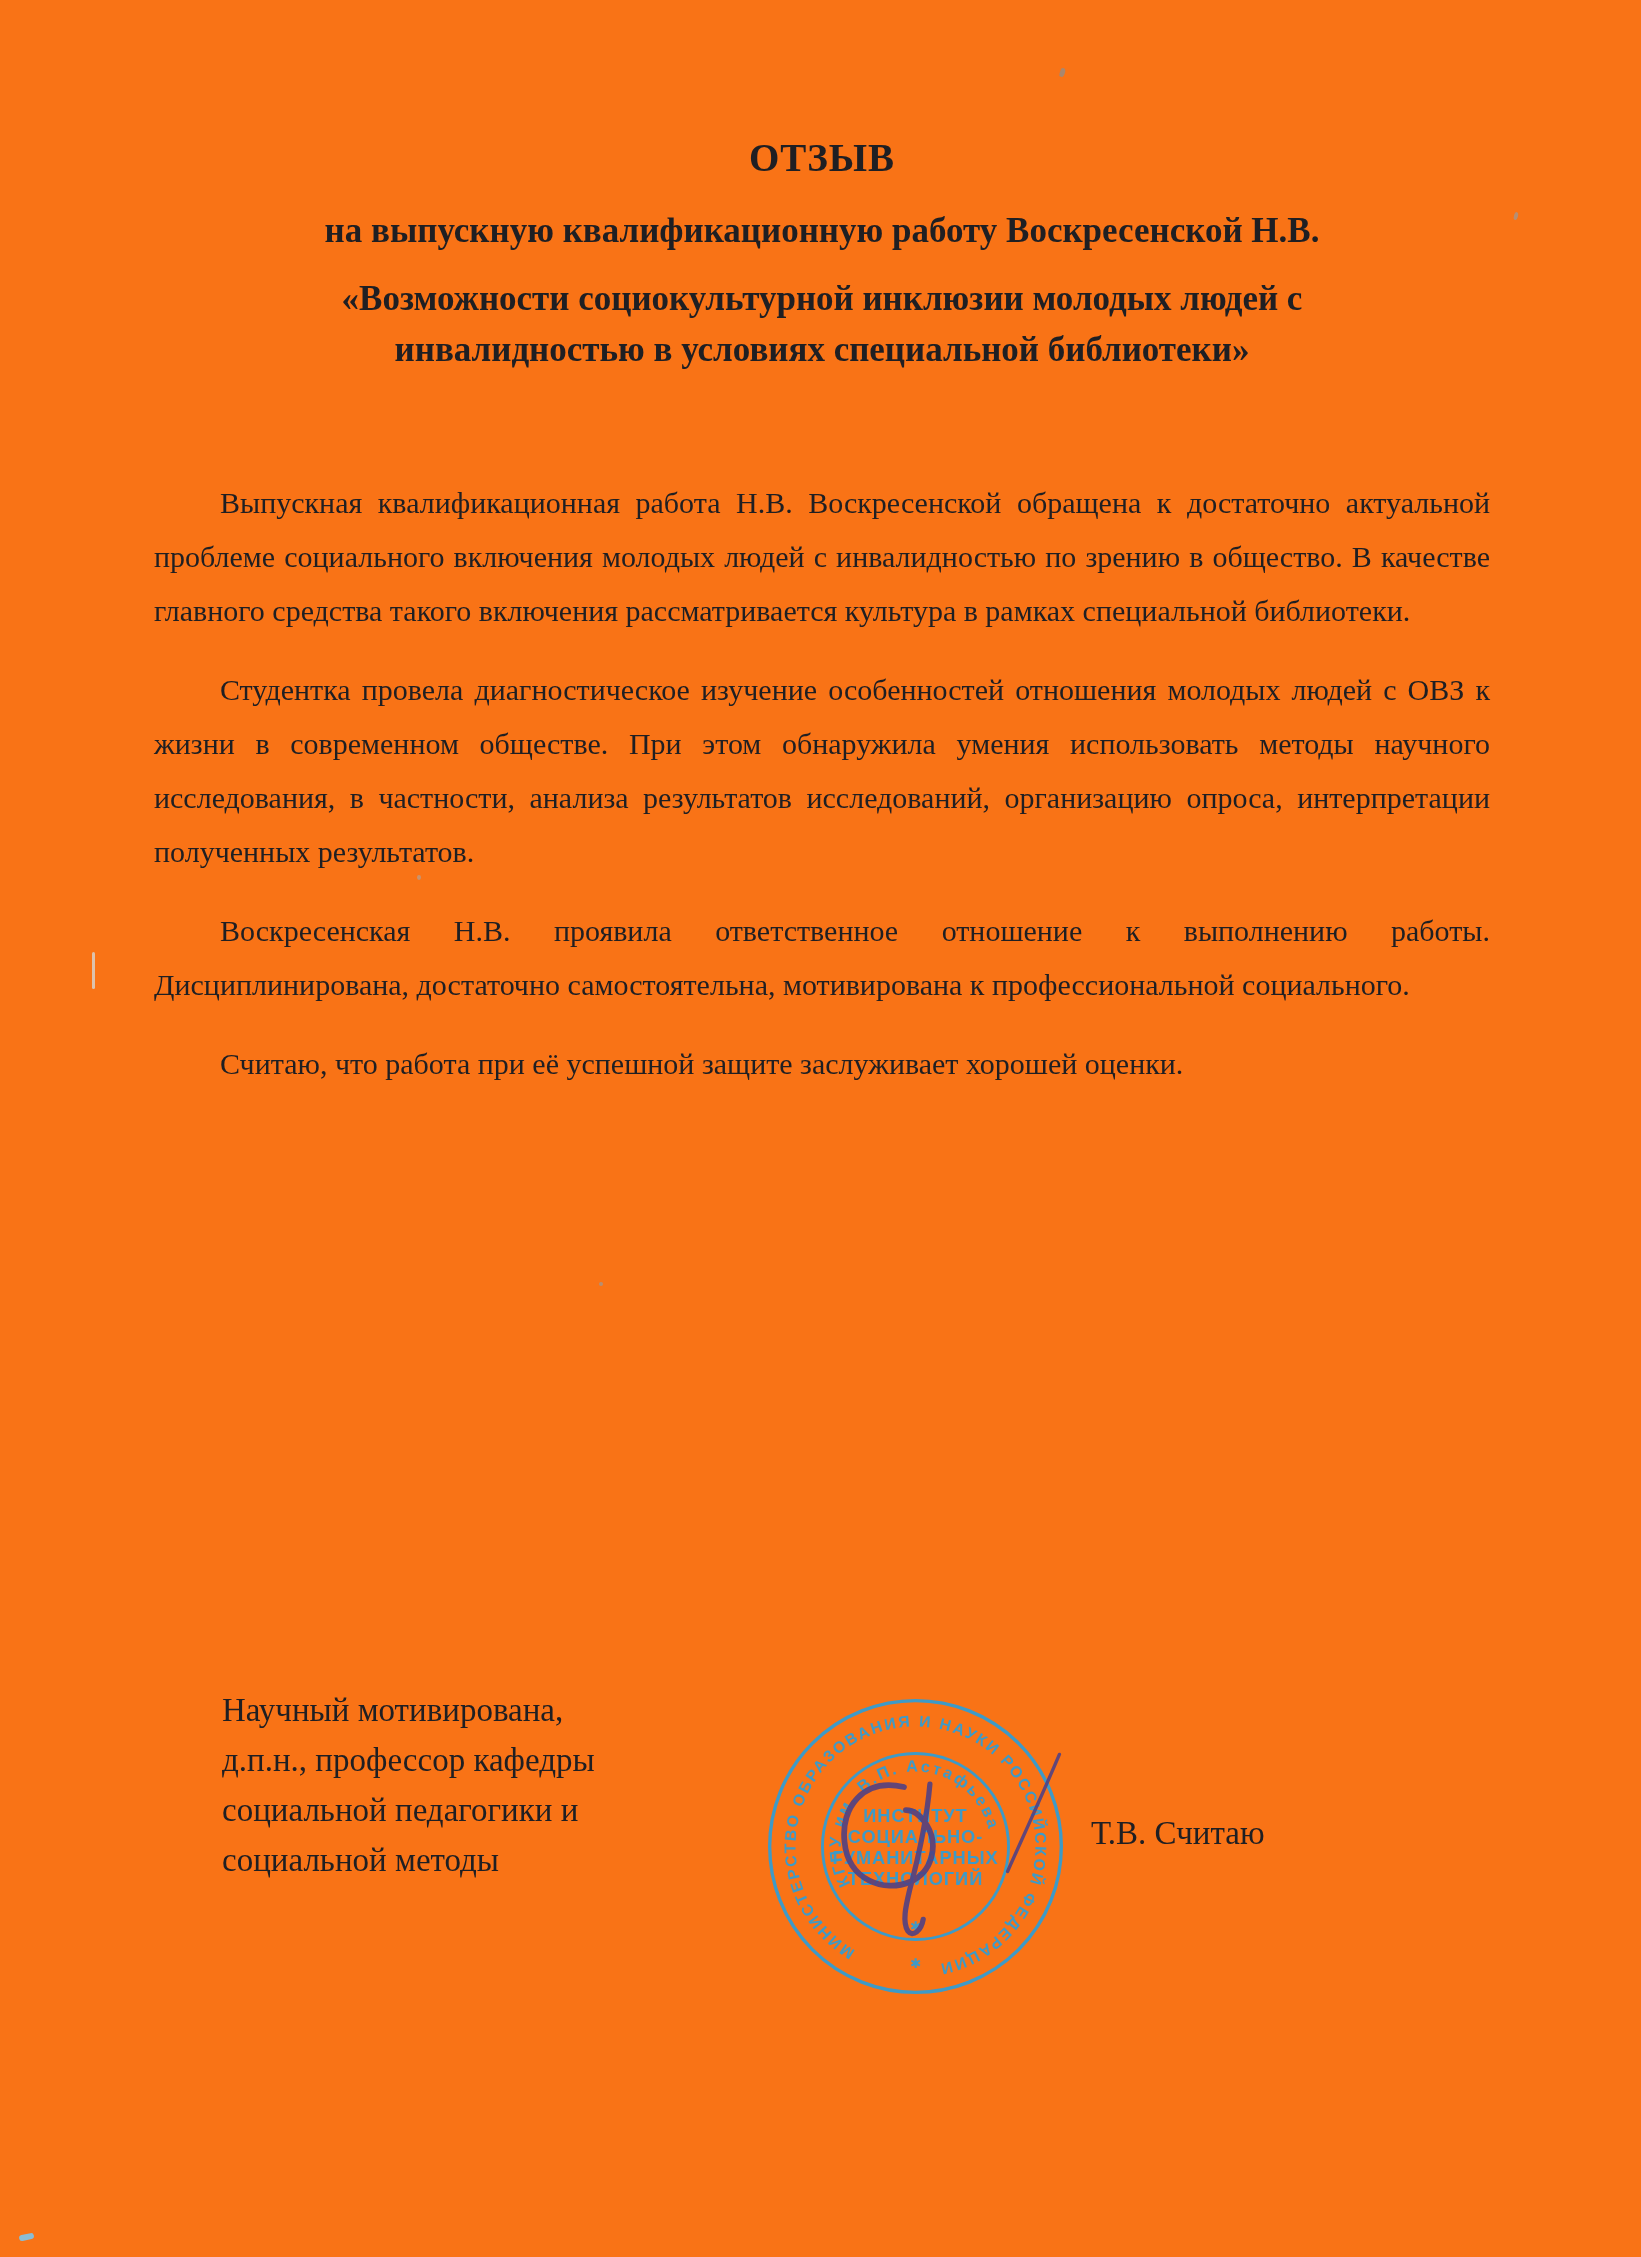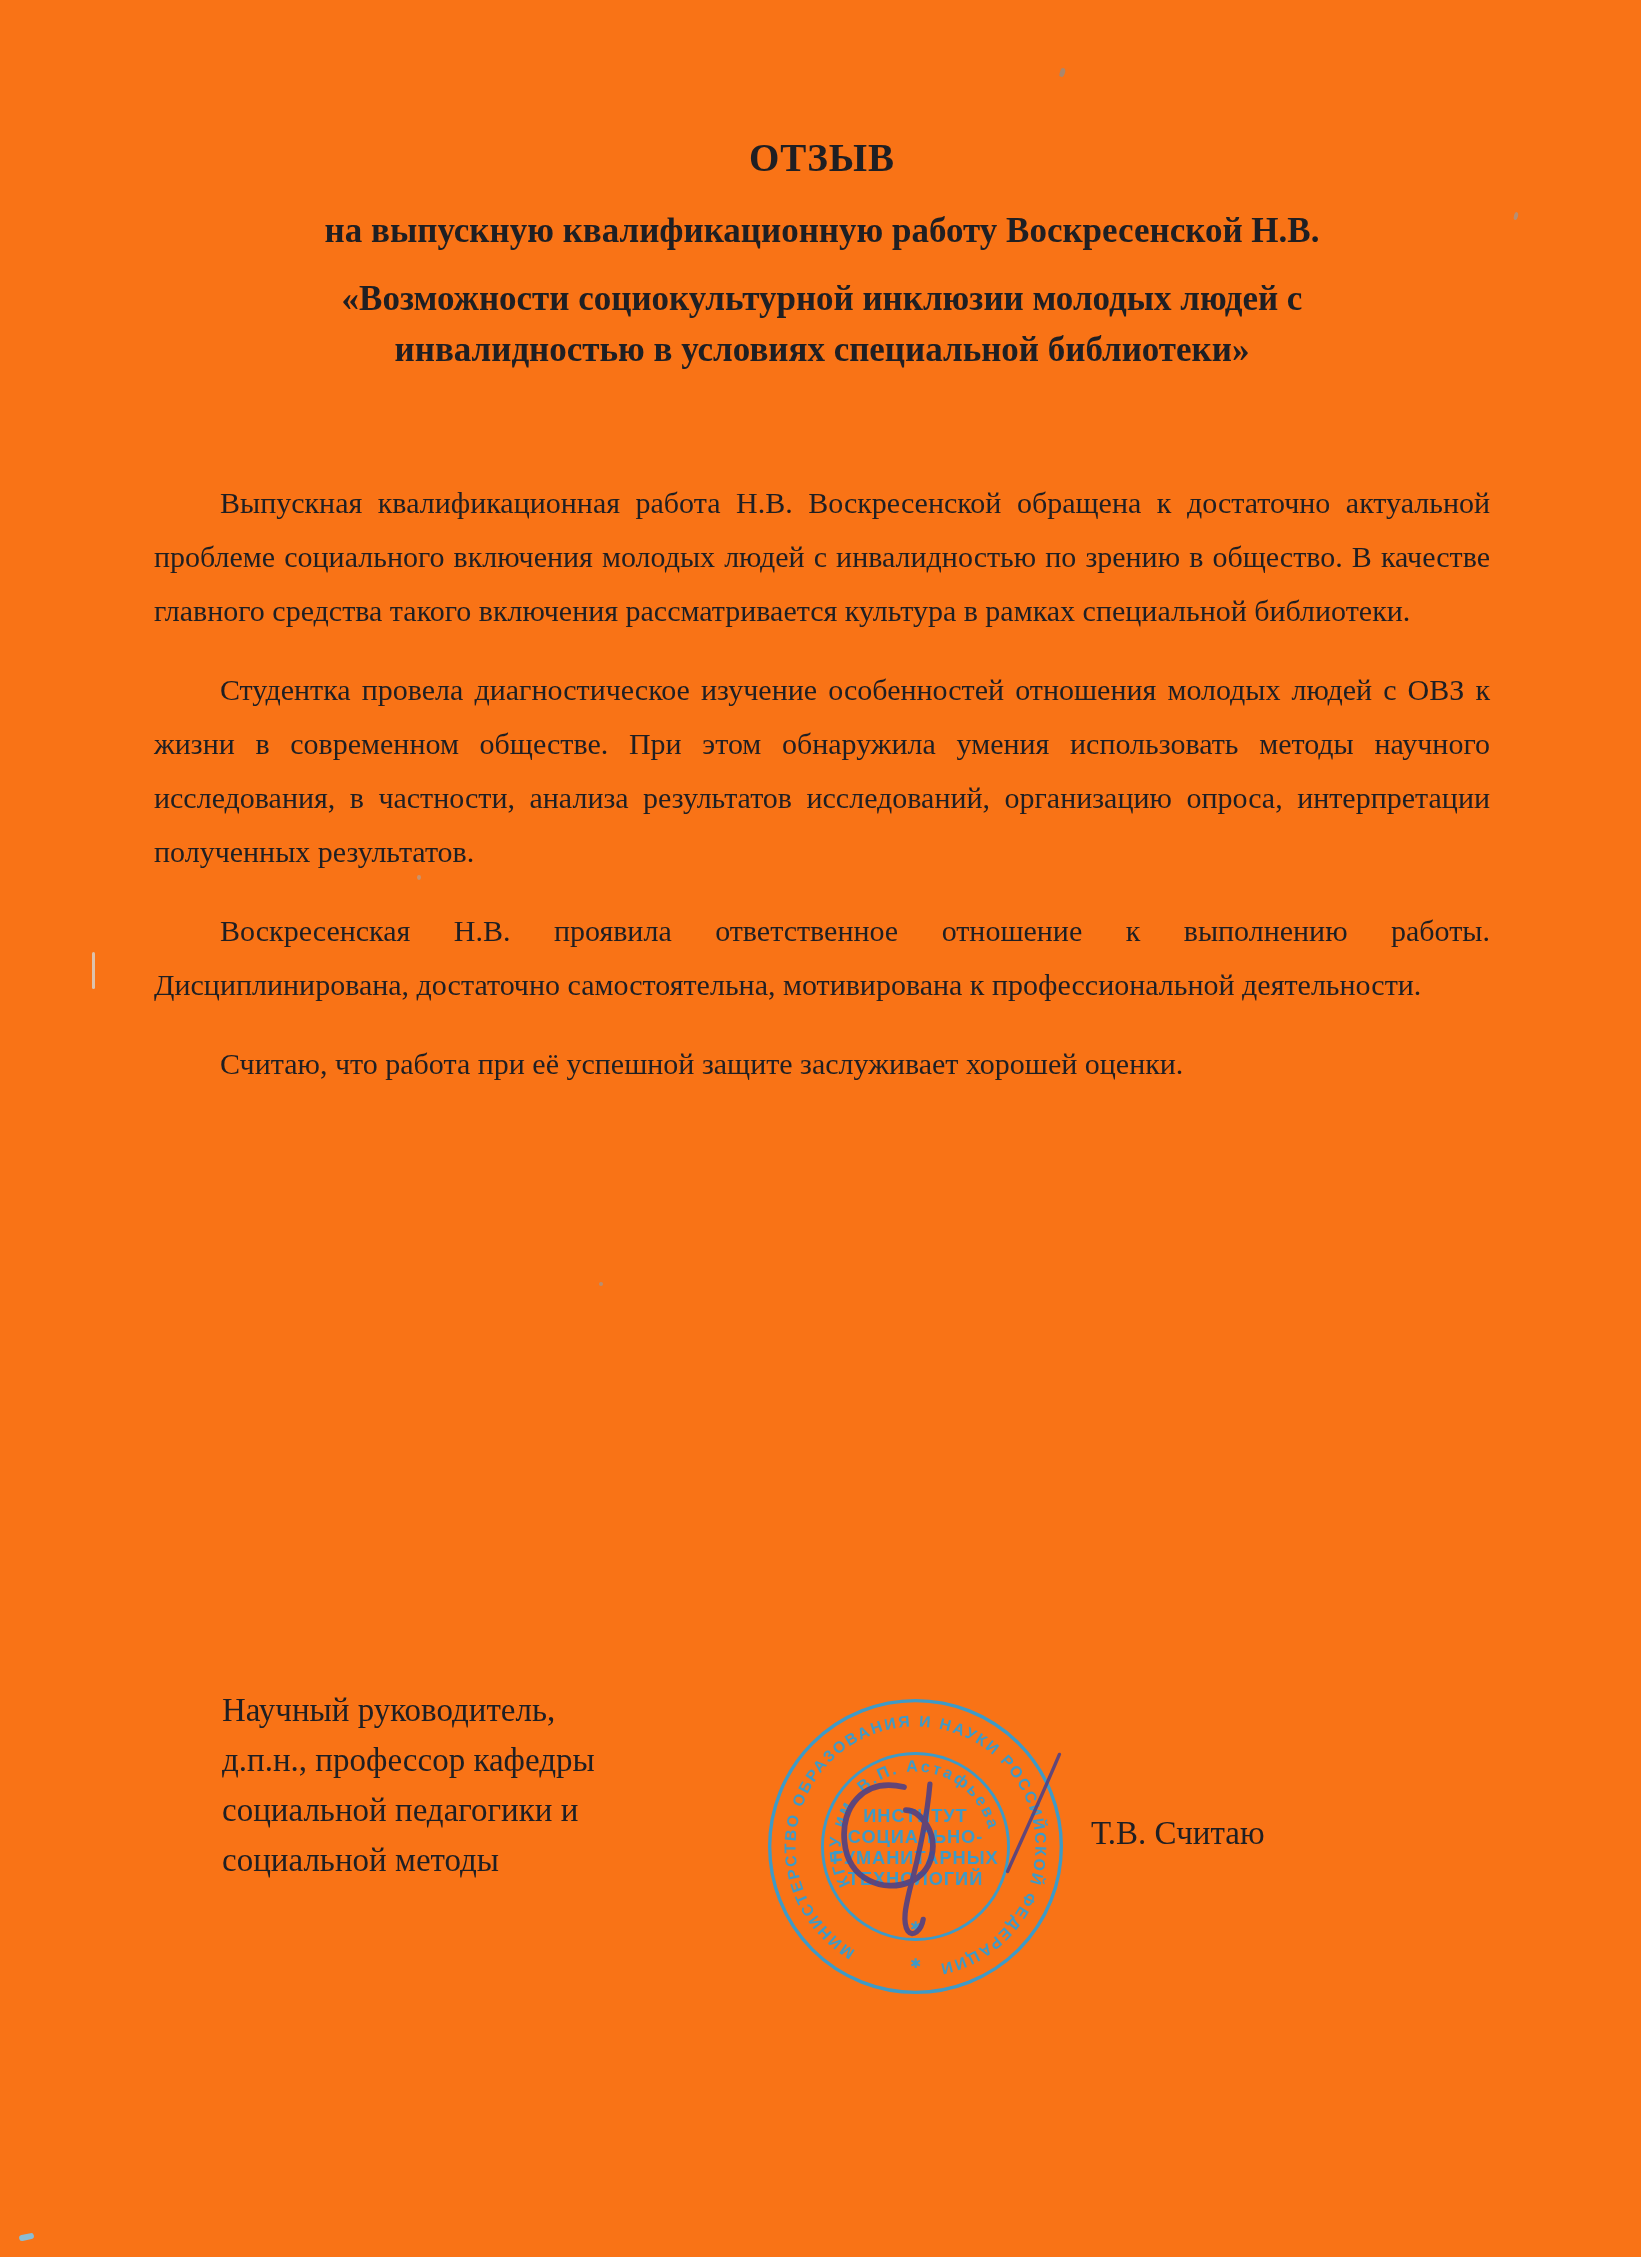--- a/index.html
+++ b/index.html
@@ -125,28 +125,28 @@
     <h1 class="doc-title">ОТЗЫВ</h1>
     <div class="doc-subtitle">на выпускную квалификационную работу Воскресенской Н.В.</div>
     <div class="thesis-title">
       <div>«Возможности социокультурной инклюзии молодых людей с</div>
       <div>инвалидностью в условиях специальной библиотеки»</div>
     </div>
 
     <div class="body-text">
       <p>Выпускная квалификационная работа Н.В. Воскресенской обращена к достаточно актуальной проблеме социального включения молодых людей с инвалидностью по зрению в общество. В качестве главного средства такого включения рассматривается культура в рамках специальной библиотеки.</p>
       <p>Студентка провела диагностическое изучение особенностей отношения молодых людей с ОВЗ к жизни в современном обществе. При этом обнаружила умения использовать методы научного исследования, в частности, анализа результатов исследований, организацию опроса, интерпретации полученных результатов.</p>
-      <p>Воскресенская Н.В. проявила ответственное отношение к выполнению работы. Дисциплинирована, достаточно самостоятельна, мотивирована к профессиональной деятельности.</p>
+      <p>Воскресенская Н.В. проявила ответственное отношение к выполнению работы. Дисциплинирована, достаточно самостоятельна, мотивирована к профессиональной социального.</p>
       <p>Считаю, что работа при её успешной защите заслуживает хорошей оценки.</p>
     </div>
   </div>
 
   <div class="sig-section">
     <div class="sig-text">
-      <div>Научный руководитель,</div>
+      <div>Научный мотивирована,</div>
       <div>д.п.н., профессор кафедры</div>
       <div>социальной педагогики и</div>
       <div>социальной методы</div>
     </div>
 
     <div class="stamp-wrap">
       <svg width="307" height="307" viewBox="0 0 320 320">
         <defs>
           <path id="outerRing" d="M 97.5 268.3 A 125 125 0 0 1 222.5 51.7 A 125 125 0 0 1 97.5 268.3" fill="none"></path>
           <path id="innerArc" d="M 92.5 199 A 78 78 0 1 1 227.5 199" fill="none"></path>

